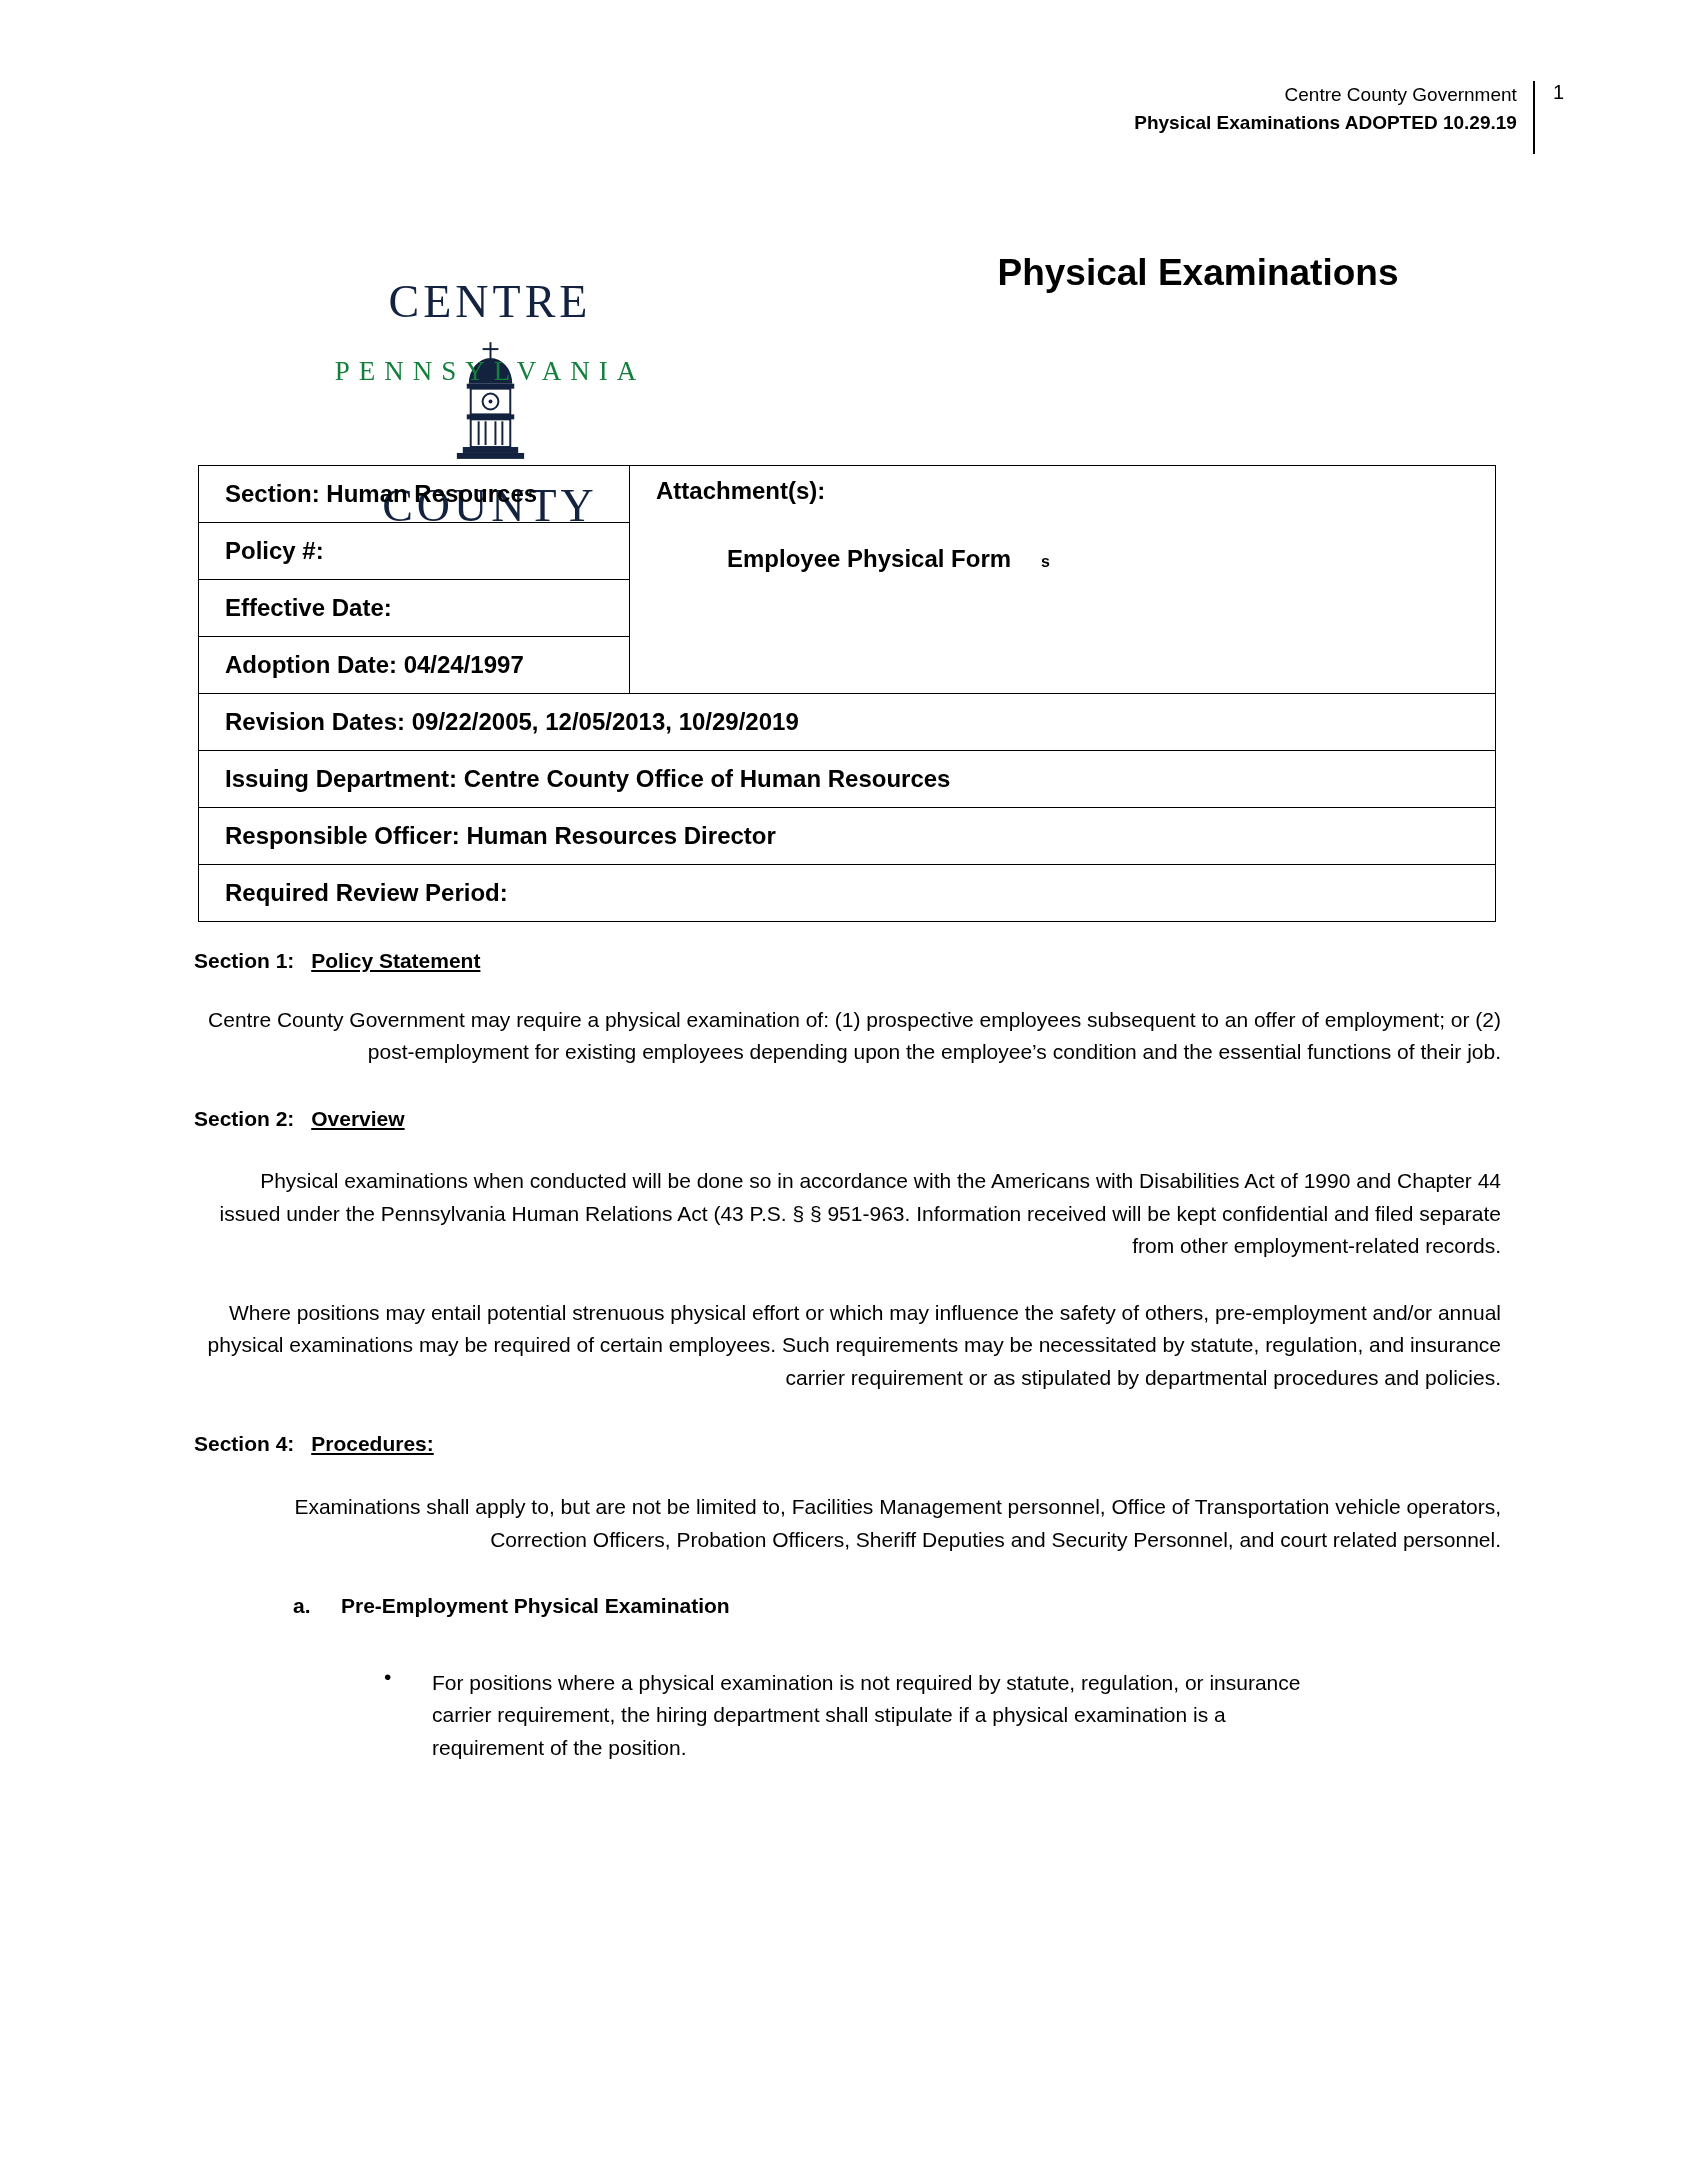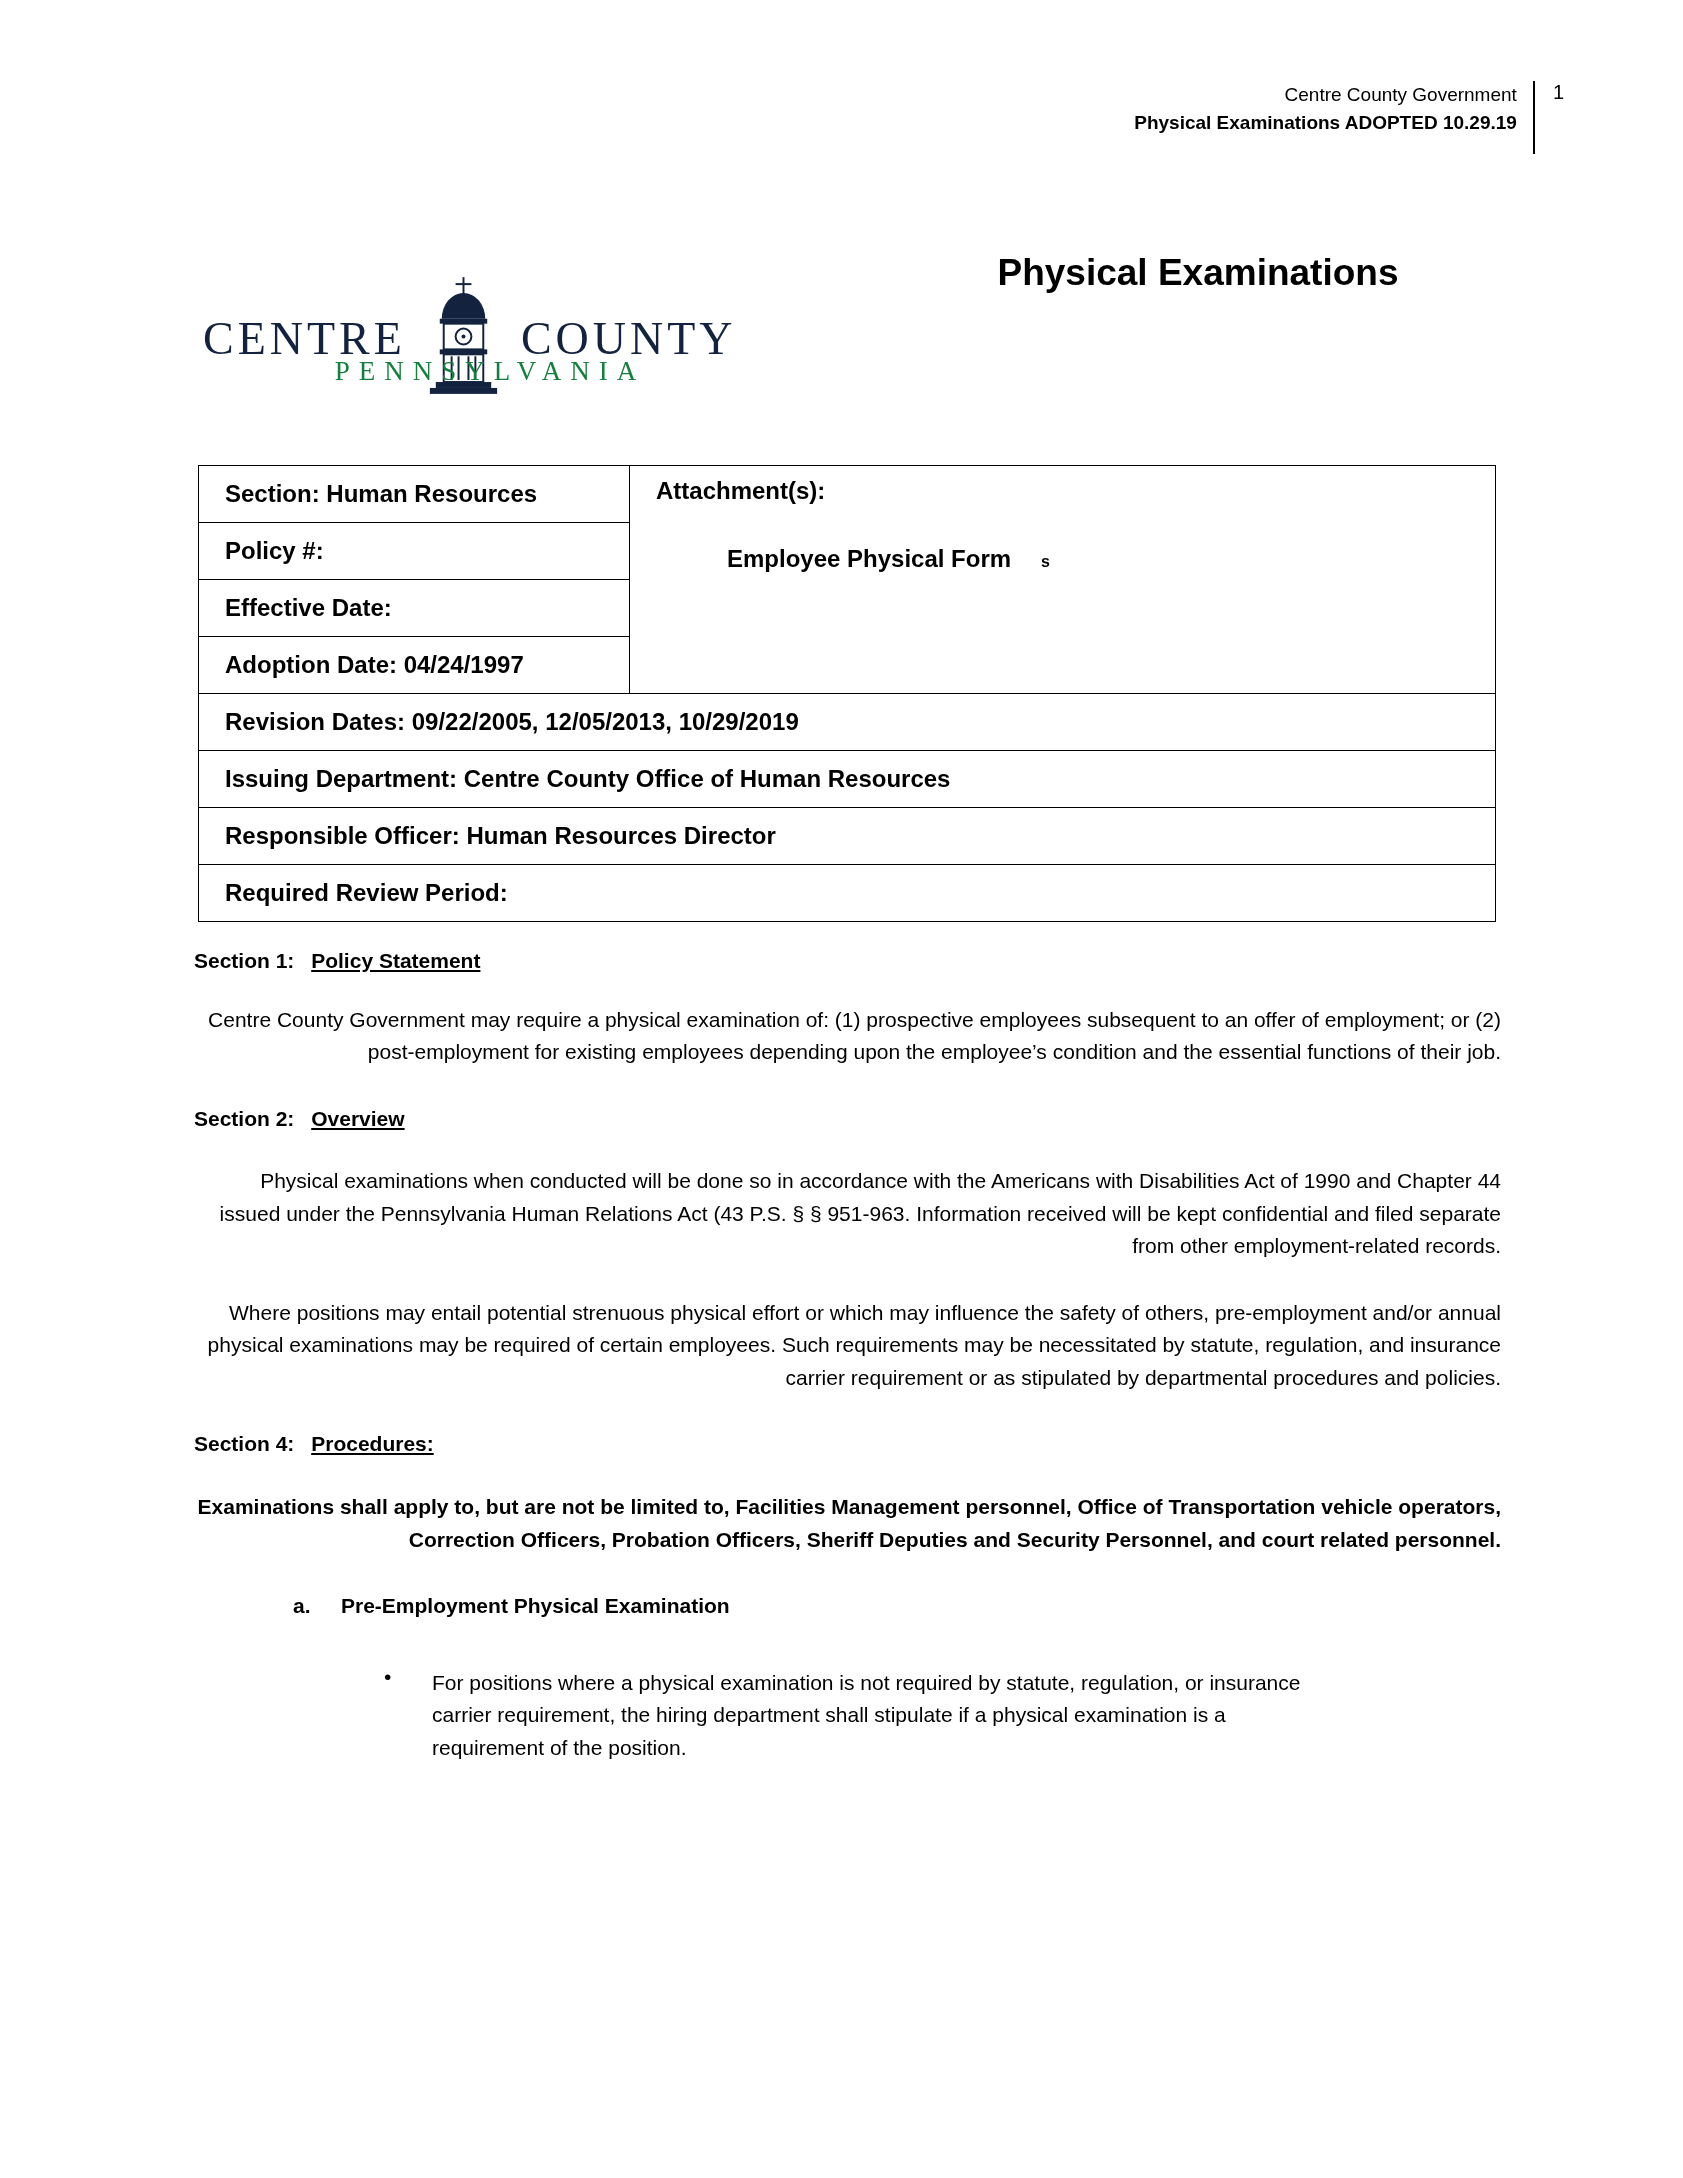--- a/index.html
+++ b/index.html
@@ -69,21 +69,23 @@
     width: 574px;
     height: 203px;
   }
   .logo-row {
     position: absolute;
     top: 77px;
     left: 0;
     width: 574px;
     display: flex;
     align-items: center;
+    justify-content: center;
     gap: 12px;
+    flex-direction: column;
   }
   .logo-word {
     font-family: "Liberation Serif", serif;
     font-size: 46px;
     letter-spacing: 4px;
     color: #13233f;
     font-weight: 500;
   }
   .logo-cupola {
     width: 91px;
@@ -162,21 +164,20 @@
   .sec-heading .u {
     text-decoration: underline;
     margin-left: 11px;
   }
   .para {
     margin: 0 0 34px 0;
     text-align: right;
   }
   .para.tight {
     margin-bottom: 30px;
-    font-weight: bold;
   }
   .gap-after-head {
     margin-bottom: 30px;
   }
   .sub-item {
     margin: 34px 0 0 99px;
     display: flex;
     font-weight: bold;
     font-size: 21px;
   }

